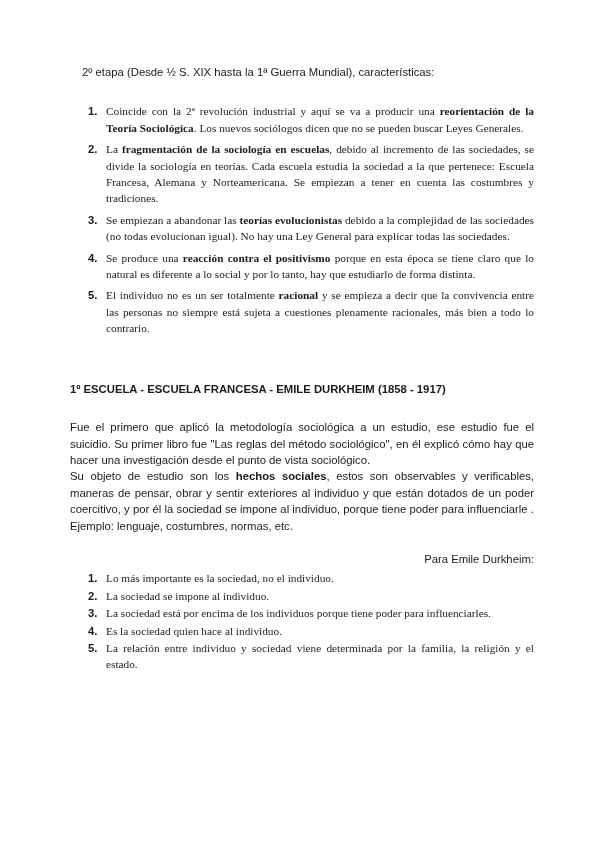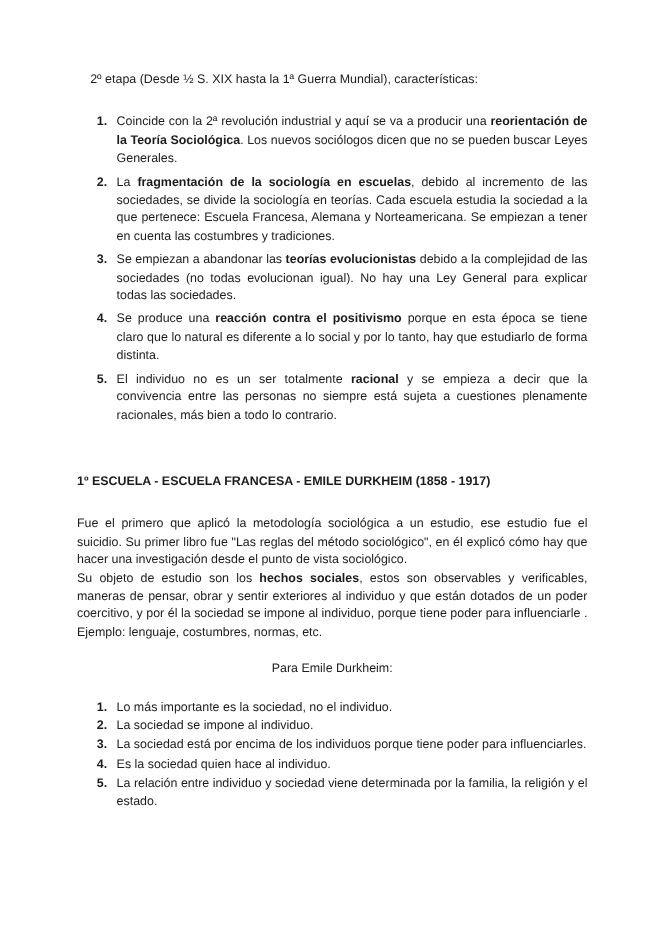--- a/index.html
+++ b/index.html
@@ -40,35 +40,36 @@
     display: flex;
     padding-left: 18px;
   }
   .num {
     flex: 0 0 18px;
     font-weight: bold;
   }
   .li-body {
     flex: 1 1 auto;
     text-align: justify;
+    font-family: Liberation Serif, serif;
   }
   .characteristics .list-item { margin-bottom: 5px; }
   .durkheim-points .list-item { margin-bottom: 1px; }
 
   .section-heading {
     font-size: 11.3px;
     line-height: 16.4px;
     font-weight: bold;
     text-align: left;
     margin: 44px 0 0 0;
   }
   .para-group { margin-top: 22px; }
   .list-intro {
-    text-align: center;
-    margin: 17px 0 18px 0;
+    text-align: right;
+    margin: 17px 0 3px 0;
   }
   .closing {
     margin-top: 14px;
     text-align-last: justify;
   }
 </style>
 </head>
 <body>
 
 <div class="page">

